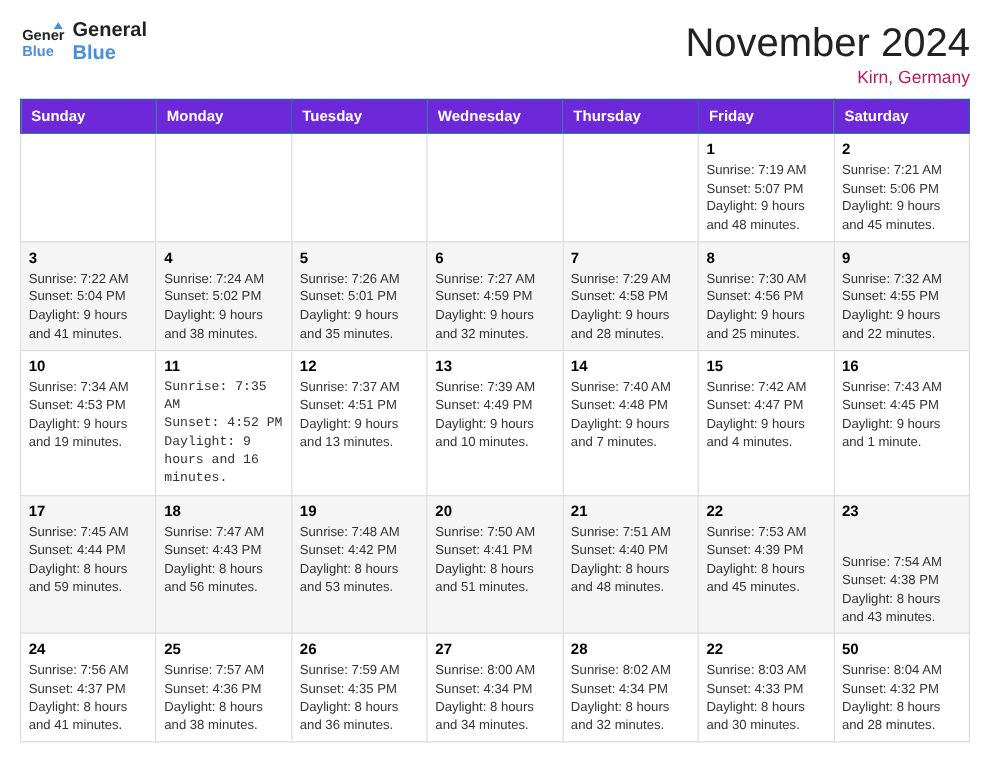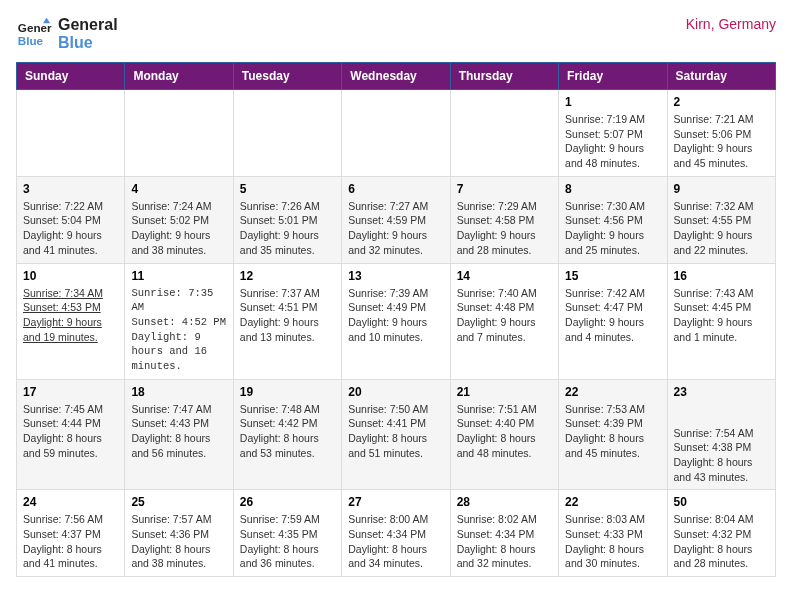--- a/index.html
+++ b/index.html
@@ -36,21 +36,21 @@
     .location {
       font-size: 14px;
       color: #be185d;
     }
     .calendar {
       width: 100%;
       border-collapse: collapse;
       font-size: 11px;
     }
     .calendar th {
-      background: #701a75;
+      background: #6d28d9;
       color: #fff;
       text-align: left;
       padding: 6px 8px;
       font-size: 12px;
       font-weight: bold;
       border: 1px solid #2a5fa0;
     }
     .calendar td {
       border: 1px solid #ddd;
       vertical-align: top;
@@ -86,20 +86,21 @@
       <text x="2" y="18" font-size="13" font-weight="bold" fill="#222" font-family="Arial">General</text>
       <text x="2" y="32" font-size="13" font-weight="bold" fill="#4a90d9" font-family="Arial">Blue</text>
       <polygon points="34,8 42,8 38,2" fill="#4a90d9" transform="translate(-4, 0)"></polygon>
     </svg>
     <div style="display:flex; flex-direction:column;">
       <span style="font-size:16px; font-weight:bold; color:#222; line-height:1.1;">General</span>
       <span style="font-size:16px; font-weight:bold; color:#4a90d9; line-height:1.1;">Blue</span>
     </div>
   </div>
   <div class="title-block">
+    <div class="month-title">November 2024</div>
     <div class="location">Kirn, Germany</div>
   </div>
 </div>
 
 <table class="calendar">
   <thead>
     <tr>
     <th>Sunday</th>
         <th>Monday</th>
         <th>Tuesday</th>
@@ -169,21 +170,21 @@
         <td>
           <span class="day-num">9</span>
           <div class="day-info" style="white-space: pre-line;">Sunrise: 7:32 AM
 Sunset: 4:55 PM
 Daylight: 9 hours and 22 minutes.</div>
         </td>
       </tr>
       <tr>
         <td>
           <span class="day-num">10</span>
-          <div class="day-info" style="white-space: pre-line; text-decoration: underline;">Sunrise: 7:34 AM
+          <div class="day-info" style="white-space: pre-line;">Sunrise: 7:34 AM
 Sunset: 4:53 PM
 Daylight: 9 hours and 19 minutes.</div>
         </td>
         <td>
           <span class="day-num">11</span>
           <div class="day-info" style="white-space: pre-line; font-family: Liberation Mono, monospace;">Sunrise: 7:35 AM
 Sunset: 4:52 PM
 Daylight: 9 hours and 16 minutes.</div>
         </td>
         <td>

